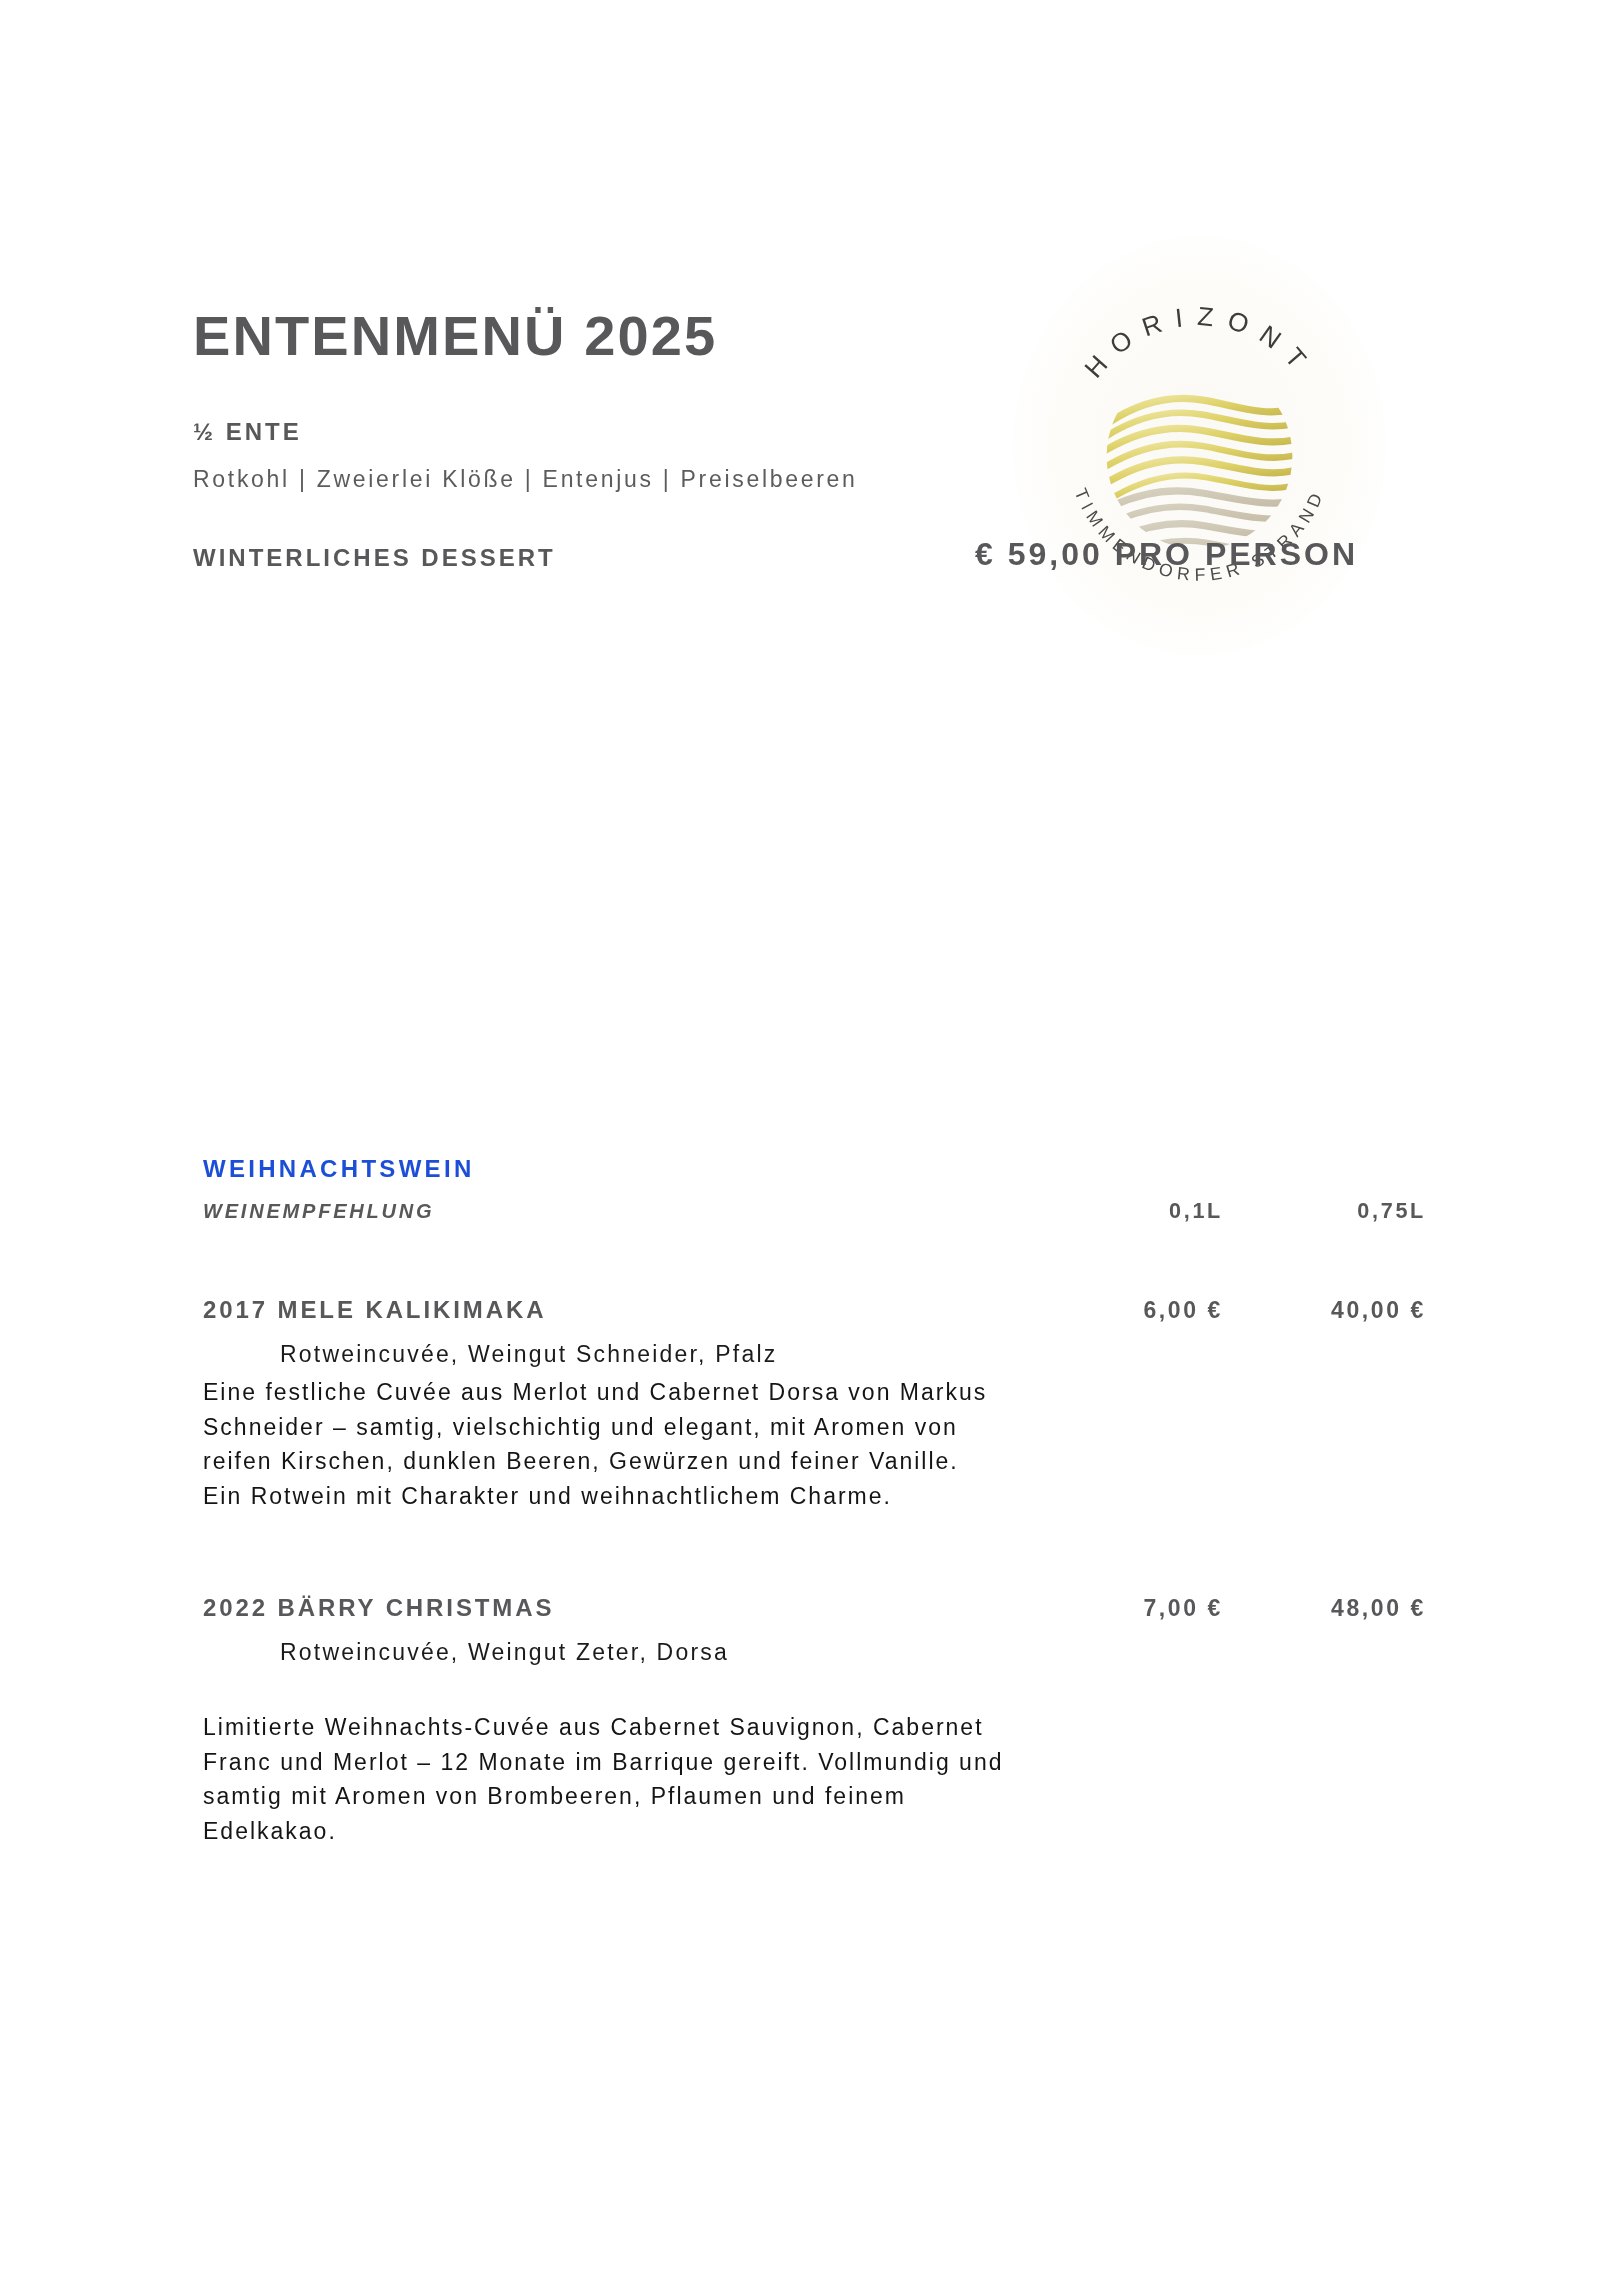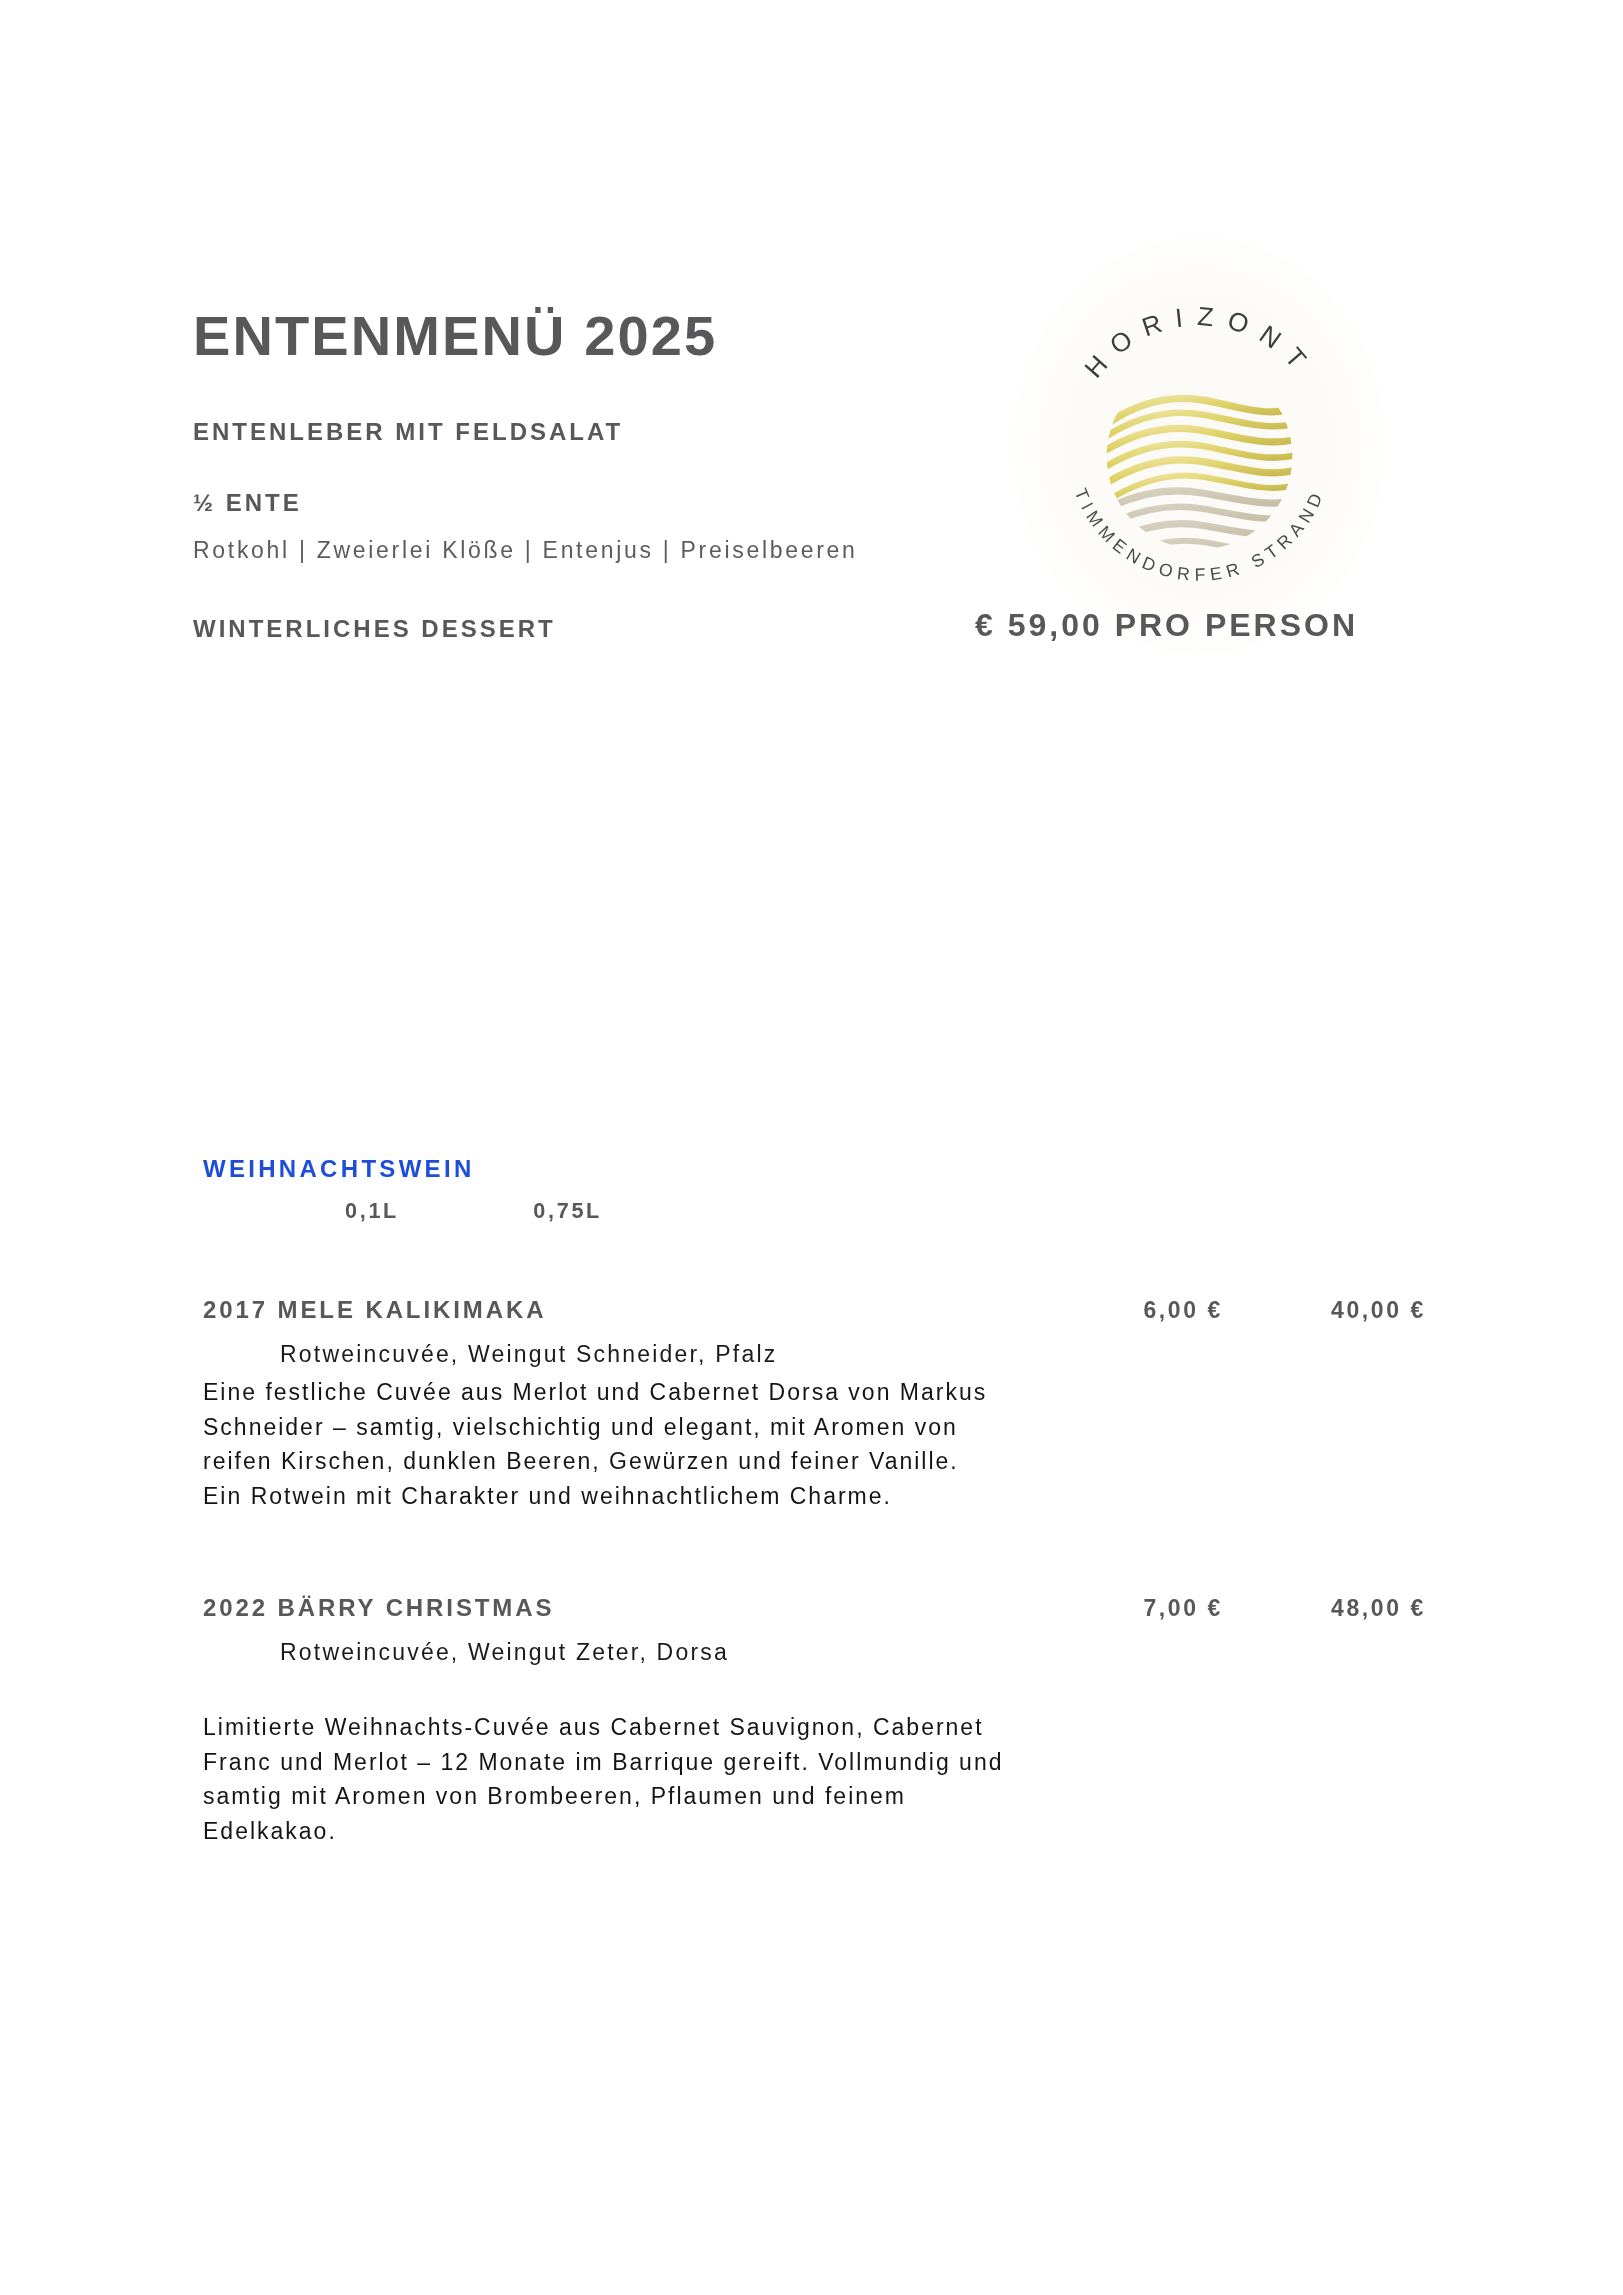--- a/index.html
+++ b/index.html
@@ -252,21 +252,20 @@
         <textPath href="#arcBottom" startOffset="50%" text-anchor="middle">TIMMENDORFER STRAND</textPath>
       </text>
     </svg>
   </div>
 
   <div class="menu-block">
 
     <h1 class="menu-title">ENTENMENÜ 2025</h1>
 
     <div class="course">
-      <div class="course-name">ENTENLEBER MIT FELDSALAT</div>
     </div>
 
     <div class="course">
       <div class="course-name">½ ENTE</div>
       <div class="course-desc">Rotkohl | Zweierlei Klöße | Entenjus | Preiselbeeren</div>
     </div>
 
     <div class="course">
       <div class="course-row">
         <div class="course-name">WINTERLICHES DESSERT</div>
@@ -274,20 +273,21 @@
       </div>
     </div>
 
   </div>
 
   <div class="wine-block">
 
     <div class="wine-section-title">WEIHNACHTSWEIN</div>
 
     <div class="wine-colhead">
+      <div class="wine-colhead-label">WEINEMPFEHLUNG</div>
       <div class="col-unit small">0,1L</div>
       <div class="col-unit bottle">0,75L</div>
     </div>
 
     <div class="wine">
       <div class="wine-head">
         <div class="wine-name">2017 MELE KALIKIMAKA</div>
         <div class="wine-price small">6,00 €</div>
         <div class="wine-price bottle">40,00 €</div>
       </div>

